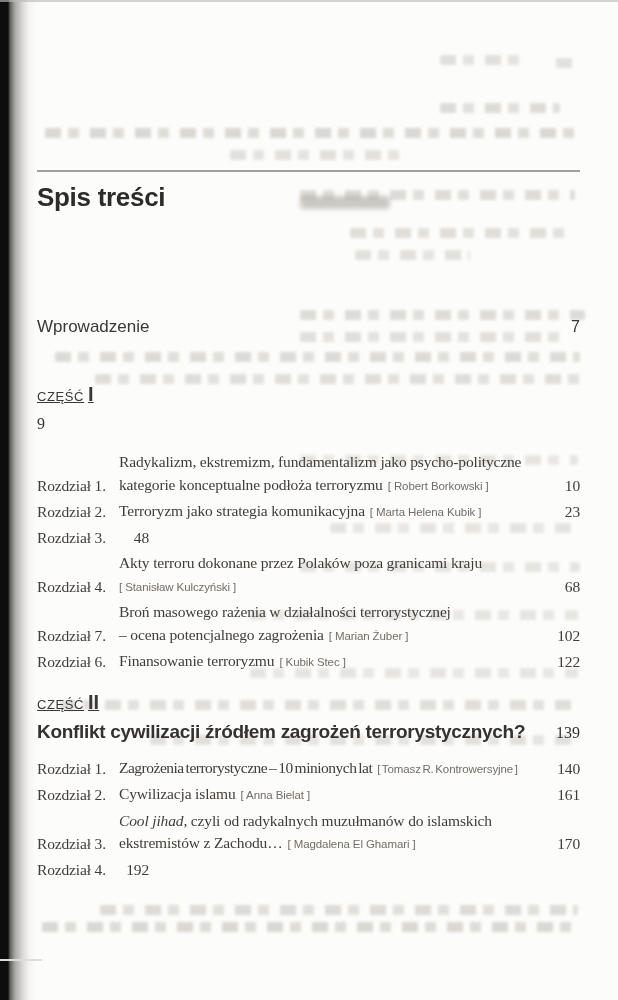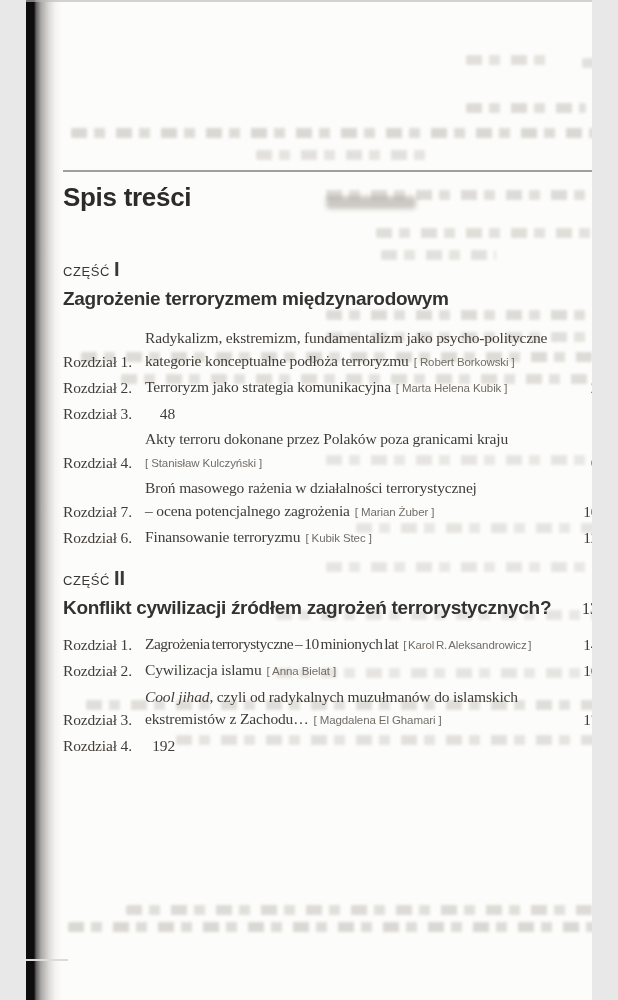--- a/index.html
+++ b/index.html
@@ -1,18 +1,18 @@
 <!DOCTYPE html>
 <html lang="pl"><head>
 <meta charset="utf-8">
 <title>Spis treści</title>
 <style>
   html,body { margin:0; padding:0; background:#e8e8e8; }
   .page {
-    position:relative; width:566px; height:1000px; margin:0 auto;
+    position:relative; width:618px; height:1000px; margin:0 auto;
     background:#fcfcfa; overflow:hidden;
     font-family:"Liberation Sans", sans-serif; color:#3d3b38;
   }
   
   .spine {
     position:absolute; left:0; top:0; bottom:0; width:36px; z-index:3;
     background:linear-gradient(90deg,
       #0d0d0d 0px, #0d0d0d 8px, #5f5f5f 10px, #a9a8a6 15px,
       #dcdbd8 23px, #f4f3f1 29px, rgba(252,252,250,0) 36px);
   }
@@ -40,21 +40,21 @@
     margin:9px 0 0 0; font-size:26px; line-height:32px; font-weight:700;
     letter-spacing:-0.3px; color:#2d2b29;
   }
 
   .intro-row {
     display:flex; justify-content:space-between; align-items:baseline;
     margin-top:103px; font-size:17px; line-height:22px; color:#3a3836;
   }
   .intro-page { font-size:16px; }
 
-  .part-kicker { margin-top:44px; font-size:13px; letter-spacing:0.6px; line-height:24px; color:#3a3836; }
+  .part-kicker { margin-top:44px; font-size:13px; letter-spacing:0.6px; line-height:24px; color:#3a3836;text-decoration:underline; }
   .part-kicker .numeral { font-size:20px; font-weight:600; margin-left:4px; letter-spacing:0; }
 
   .part-title-row {
     display:flex; justify-content:space-between; align-items:baseline;
     margin-top:1px; font-size:19px; font-weight:600; letter-spacing:-0.3px;
     line-height:27px; color:#343230;
   }
   .part-page { font-family:"Liberation Serif", serif; font-size:16px; font-weight:400; letter-spacing:0; }
 
   .chapters { margin-top:14px; }
@@ -105,26 +105,29 @@
     <div class="ghost" style="top:905px;left:100px;width:478px;opacity:.46"></div>
     <div class="ghost" style="top:922px;left:42px;width:536px;opacity:.50"></div>
   </div>
 
   <div class="content">
 
     <div class="rule"></div>
 
     <h1 class="toc-heading">Spis treści</h1>
 
+    <div class="intro-row">
+      <span>Wprowadzenie</span>
+      <span class="intro-page">7</span>
+    </div>
 
     <div class="part-kicker">
       <span>CZĘŚĆ</span><span class="numeral">I</span>
     </div>
     <div class="part-title-row">
-      <span>Zagrożenie terroryzmem międzynarodowym</span>
       <span class="part-page">9</span>
     </div>
 
     <div class="chapters">
 
       <div class="chapter">
         <span class="ch-label">Rozdział 1.</span>
         <span class="ch-body">
           <span class="line">Radykalizm, ekstremizm, fundamentalizm jako psycho-polityczne</span>
           <span class="line"><span>kategorie konceptualne podłoża terroryzmu</span><span class="author">[ Robert Borkowski ]</span></span>
@@ -179,21 +182,21 @@
     <div class="part-title-row">
       <span>Konflikt cywilizacji źródłem zagrożeń terrorystycznych?</span>
       <span class="part-page">139</span>
     </div>
 
     <div class="chapters" style="margin-top:11px">
 
       <div class="chapter">
         <span class="ch-label">Rozdział 1.</span>
         <span class="ch-body">
-          <span class="line tight"><span>Zagrożenia terrorystyczne – 10 minionych lat</span><span class="author">[ Karol R. Aleksandrowicz ]</span></span>
+          <span class="line tight"><span>Zagrożenia terrorystyczne – 10 minionych lat</span><span class="author">[ Tomasz R. Kontrowersyjne ]</span></span>
         </span>
         <span class="ch-page">140</span>
       </div>
 
       <div class="chapter">
         <span class="ch-label">Rozdział 2.</span>
         <span class="ch-body">
           <span class="line"><span>Cywilizacja islamu</span><span class="author">[ Anna Bielat ]</span></span>
         </span>
         <span class="ch-page">161</span>

